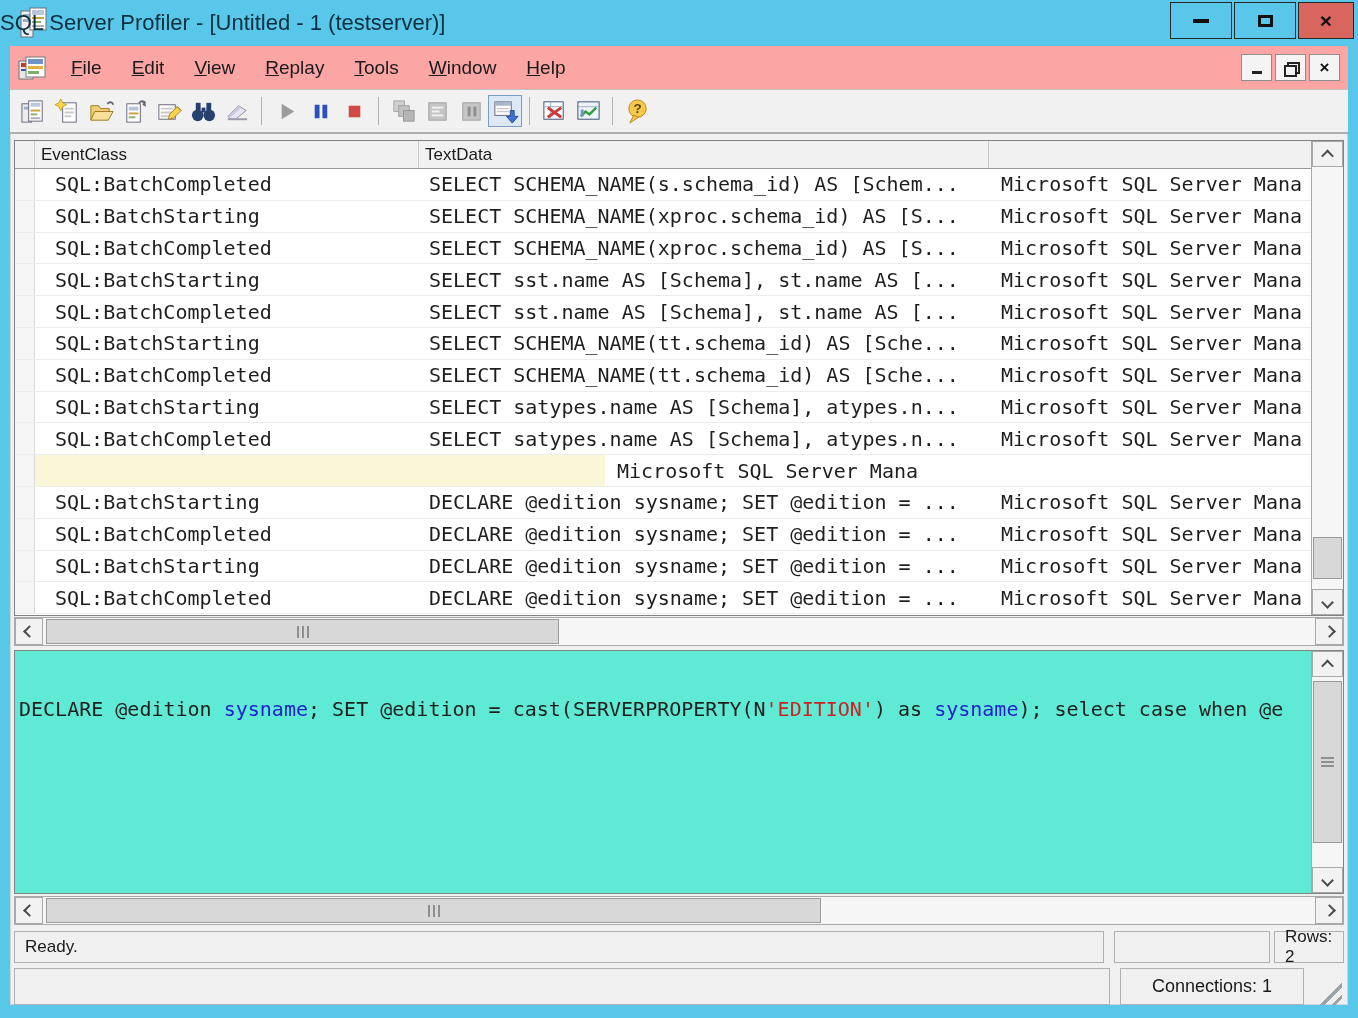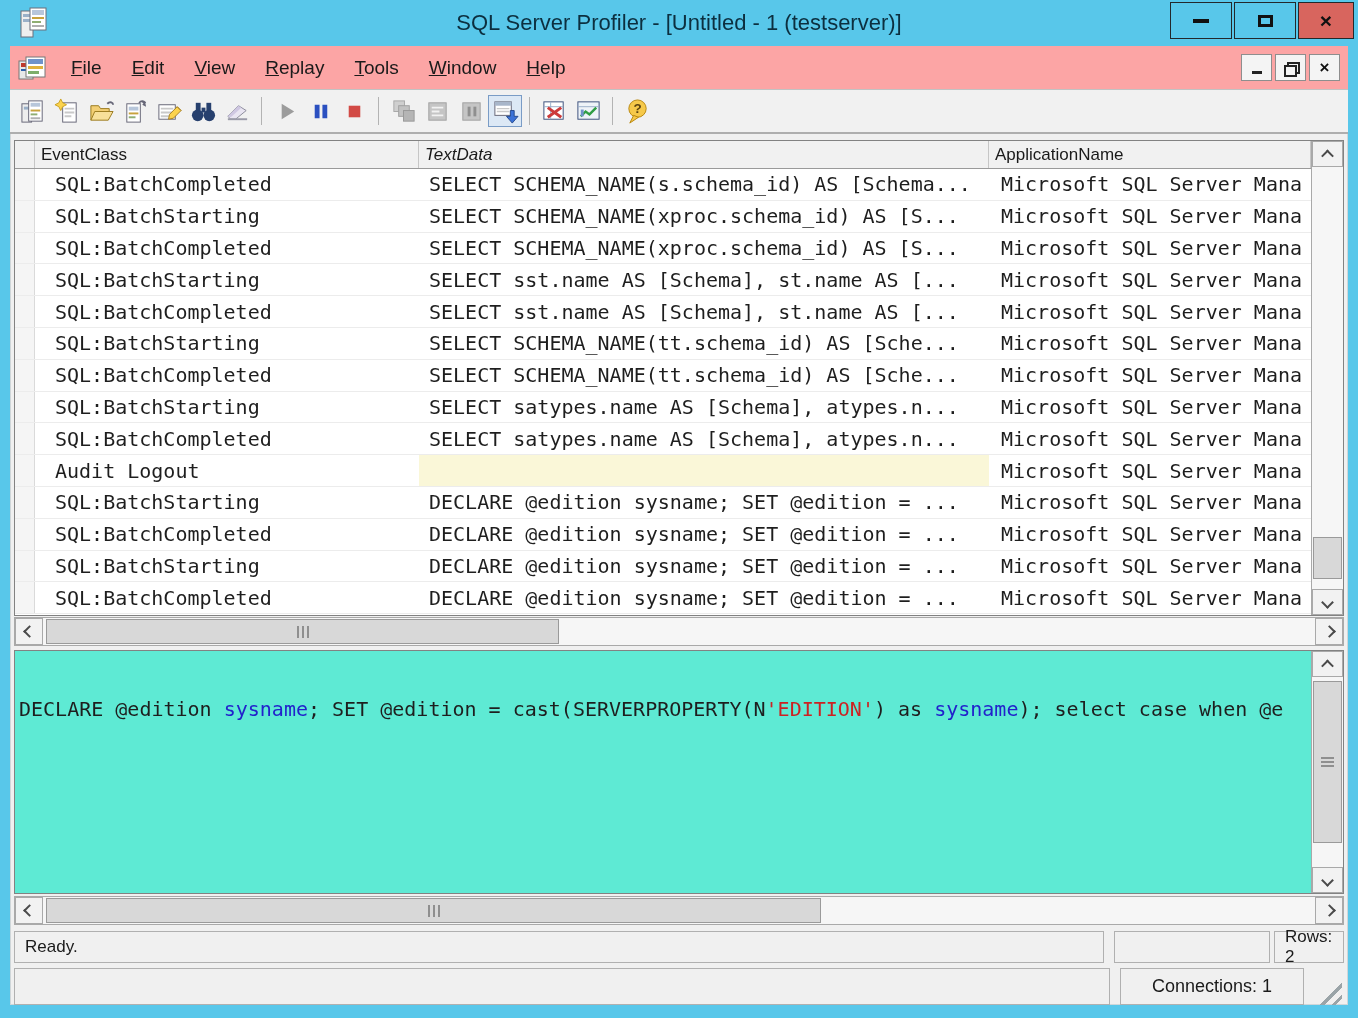--- a/index.html
+++ b/index.html
@@ -11,21 +11,21 @@
     color:#1a1a1a;
     overflow:hidden;
   }
   .abs { position:absolute; }
 
   
   .titlebar { left:0; top:0; width:1358px; height:46px; background:#58c7ea; }
   .app-icon { left:20px; top:7px; width:28px; height:32px; }
   .title-text {
     left:0; top:0; width:1358px; height:46px; line-height:46px;
-    text-align:center; font-size:22px; color:#0c2f3f;
+    font-size:22px; color:#0c2f3f;
   }
   .win-controls { right:4px; top:2px; display:flex; }
   .win-btn {
     width:62px; height:37px; border:1px solid #23282b; margin-left:2px;
     display:flex; align-items:center; justify-content:center; background:#58c7ea;
   }
   .win-btn.close { background:#d8655e; width:56px; }
   .glyph-min { width:16px; height:4px; background:#111; }
   .glyph-max { width:15px; height:12px; border:3px solid #111; background:transparent; }
   .glyph-x { font-size:21px; font-weight:bold; color:#111; line-height:1; }
@@ -63,21 +63,21 @@
   .tbi svg { width:27px; height:27px; }
   .tbi.pressed { background:#dce8f5; border:1px solid #7a9cc6; }
   .tb-sep { width:1px; height:28px; background:#b3b3b3; margin:0 7px; }
 
   
   .grid { left:14px; top:140px; width:1330px; height:476px; background:#fff; border:1px solid #828282; }
   .grid-header { display:flex; height:28px; background:#f1f1f1; border-bottom:1px solid #9a9a9a; font-size:17px; }
   .gh-cell { border-right:1px solid #c6c6c6; display:flex; align-items:center; padding-left:6px; overflow:hidden; white-space:nowrap; }
   .gh-sel { width:20px; padding-left:0; }
   .gh-event { width:384px; }
-  .gh-text { width:570px;font-style:italic; }
+  .gh-text { width:570px; }
   .gh-app { width:322px; }
   .grid-rows { position:absolute; left:0; top:28px; width:1296px; height:446px; overflow:hidden; }
   .grid-row { display:flex; height:31.8px; border-bottom:1px solid #ececec; background:#fff;
     font-family:"DejaVu Sans Mono", monospace; font-size:20px; color:#1e1e1e; }
   .gc { overflow:hidden; white-space:nowrap; display:flex; align-items:center; }
   .gc-sel { width:20px; background:#f5f5f5; border-right:1px solid #dadada; }
   .gc-event { width:384px; padding-left:20px; }
   .gc-text { width:570px; padding-left:10px; }
   .gc-app { width:322px; padding-left:12px; }
   .hl { background:var(--highlight-cell,#faf7d8); }
@@ -330,27 +330,26 @@
         <text x="14" y="16" text-anchor="middle" font-size="14" font-weight="bold" fill="#5a4310">?</text>
       </svg>
   </div>
 </div>
 
 <div class="abs grid">
   <div class="grid-header">
     <div class="gh-cell gh-sel"></div>
     <div class="gh-cell gh-event">EventClass</div>
     <div class="gh-cell gh-text">TextData</div>
-    <div class="gh-cell gh-app">ApplicationName</div>
   </div>
   <div class="grid-rows">
     <div class="grid-row">
         <div class="gc gc-sel"></div>
         <div class="gc gc-event">SQL:BatchCompleted</div>
-        <div class="gc gc-text">SELECT SCHEMA_NAME(s.schema_id) AS [Schema...</div>
+        <div class="gc gc-text">SELECT SCHEMA_NAME(s.schema_id) AS [Schem...</div>
         <div class="gc gc-app">Microsoft SQL Server Mana</div>
       </div>
     <div class="grid-row">
         <div class="gc gc-sel"></div>
         <div class="gc gc-event">SQL:BatchStarting</div>
         <div class="gc gc-text">SELECT SCHEMA_NAME(xproc.schema_id) AS [S...</div>
         <div class="gc gc-app">Microsoft SQL Server Mana</div>
       </div>
     <div class="grid-row">
         <div class="gc gc-sel"></div>
@@ -389,21 +388,20 @@
         <div class="gc gc-app">Microsoft SQL Server Mana</div>
       </div>
     <div class="grid-row">
         <div class="gc gc-sel"></div>
         <div class="gc gc-event">SQL:BatchCompleted</div>
         <div class="gc gc-text">SELECT satypes.name AS [Schema], atypes.n...</div>
         <div class="gc gc-app">Microsoft SQL Server Mana</div>
       </div>
     <div class="grid-row">
         <div class="gc gc-sel"></div>
-        <div class="gc gc-event">Audit Logout</div>
         <div class="gc gc-text hl"></div>
         <div class="gc gc-app">Microsoft SQL Server Mana</div>
       </div>
     <div class="grid-row">
         <div class="gc gc-sel"></div>
         <div class="gc gc-event">SQL:BatchStarting</div>
         <div class="gc gc-text">DECLARE @edition sysname; SET @edition = ...</div>
         <div class="gc gc-app">Microsoft SQL Server Mana</div>
       </div>
     <div class="grid-row">

